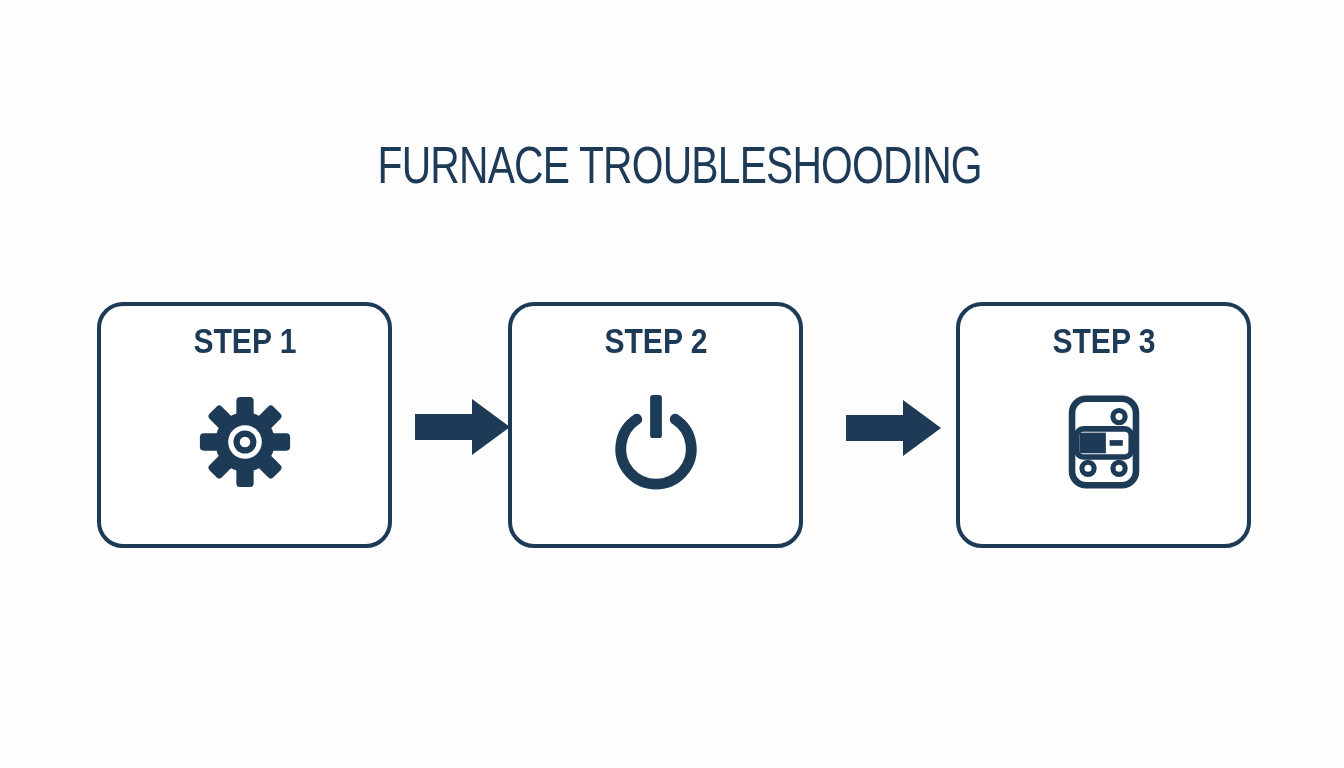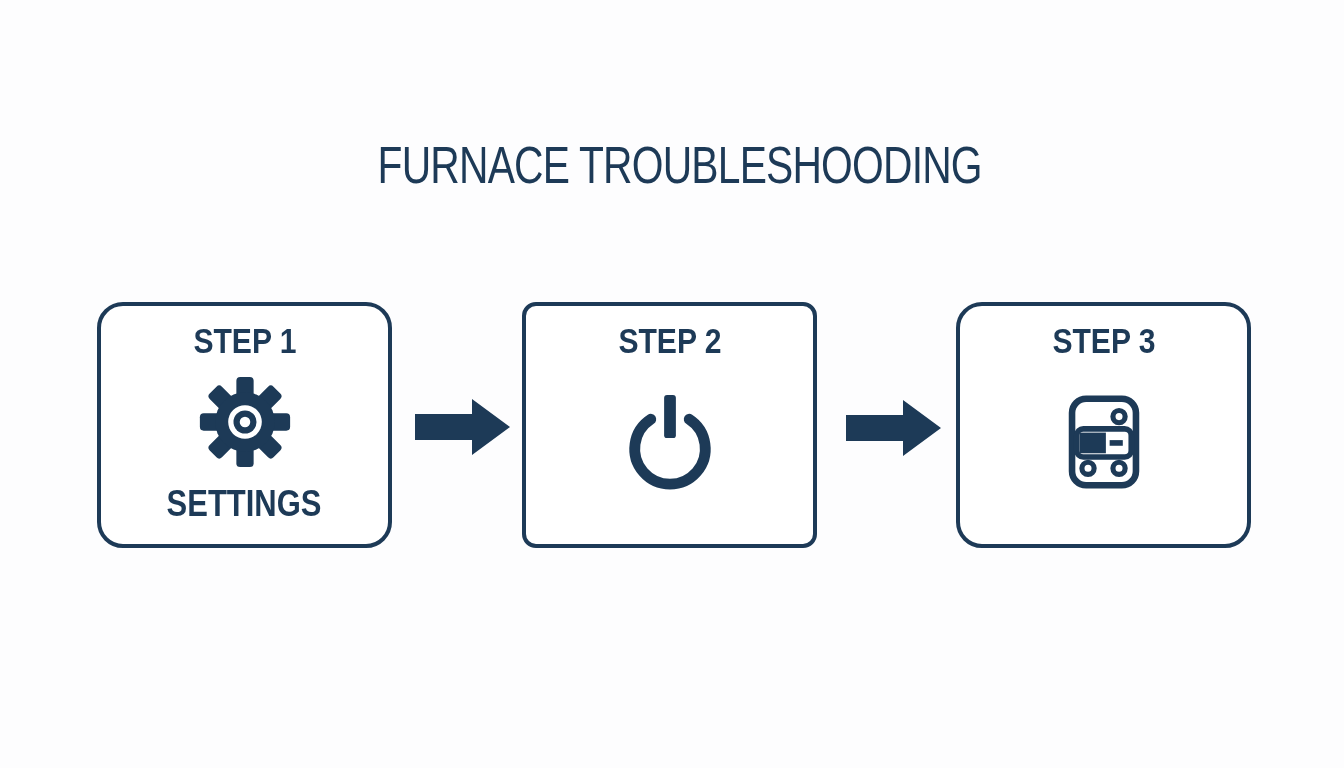--- a/index.html
+++ b/index.html
@@ -53,21 +53,21 @@
     background: #ffffff;
     border: 4px solid var(--primary);
     border-radius: 26px;
     display: flex;
     flex-direction: column;
     align-items: center;
     justify-content: space-between;
     padding: 16px 10px 20px 10px;
   }
   .step-box.pos-1 { left: 97px; }
-  .step-box.pos-2 { left: 522px; border-radius: 14px; }
+  .step-box.pos-2 { left: 508px; }
   .step-box.pos-3 { left: 956px; }
   .step-label {
     font-size: 35px;
     font-weight: bold;
     color: var(--primary);
     white-space: nowrap;
     line-height: 1.1;
   }
   .step-caption {
     font-size: 36px;
@@ -107,21 +107,20 @@
           <rect x="41" y="3" width="18" height="94" rx="4" transform="rotate(45 50 50)"></rect>
           <rect x="41" y="3" width="18" height="94" rx="4" transform="rotate(90 50 50)"></rect>
           <rect x="41" y="3" width="18" height="94" rx="4" transform="rotate(135 50 50)"></rect>
           <circle cx="50" cy="50" r="31"></circle>
         </g>
         <circle cx="50" cy="50" r="17.5" fill="#ffffff"></circle>
         <circle cx="50" cy="50" r="12" fill="currentColor"></circle>
         <circle cx="50" cy="50" r="5.5" fill="#ffffff"></circle>
       </svg>
     </div>
-    <div class="step-caption"><span class="cond-sm">SETTINGS</span></div>
   </div>
 
   <svg class="arrow pos-1" viewBox="0 0 95 60" style="color: var(--primary);">
     <polygon fill="currentColor" points="0,17 57,17 57,2 95,30 57,58 57,43 0,43"></polygon>
   </svg>
 
   <div class="step-box pos-2">
     <div class="step-label"><span class="cond-sm">STEP 2</span></div>
     <div class="icon-wrap">
       <svg width="98" height="98" viewBox="0 0 100 100" style="color: var(--primary);">

